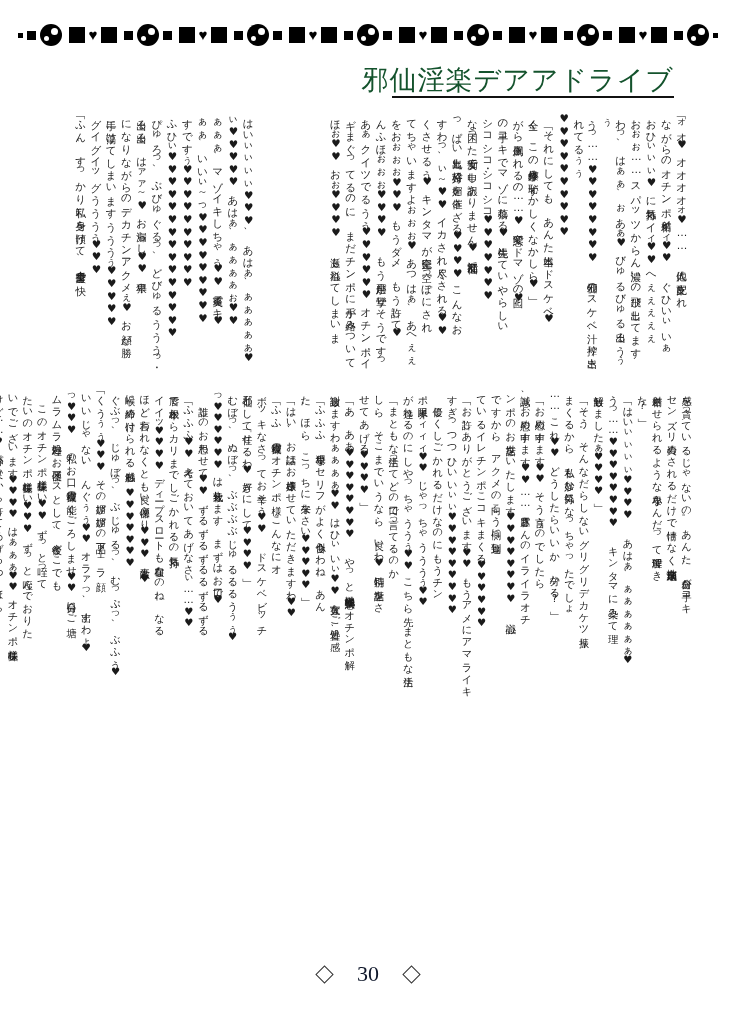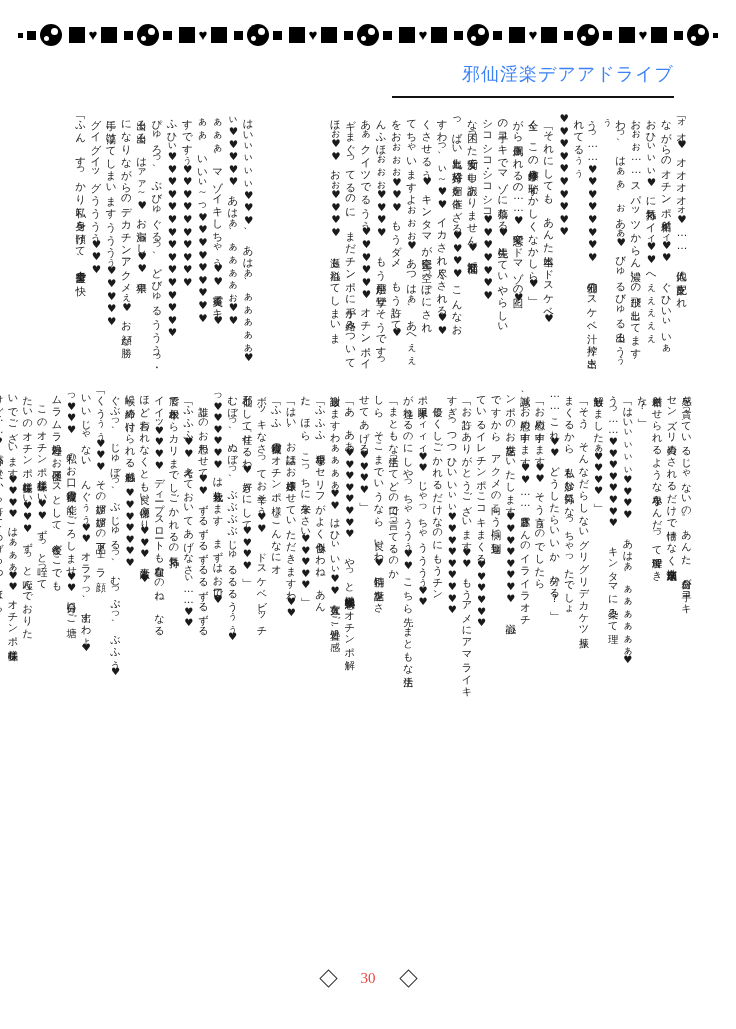--- a/index.html
+++ b/index.html
@@ -74,25 +74,25 @@
     width: 5px; height: 5px;
     border-radius: 50%;
     background: #fff;
   }
 
   
   .title {
     position: absolute;
     right: 62px;
     top: 62px;
-    font-size: 18px;
+    font-size: 27px;
     letter-spacing: 1px;
     font-family: "DejaVu Sans", sans-serif;
     font-weight: 500;
-    color: #3b82f6;
+    color: #14532d;
     white-space: nowrap;
   }
   .title-rule {
     position: absolute;
     right: 62px;
     top: 96px;
     width: 282px;
     height: 2px;
     background: #111;
   }
@@ -157,22 +157,22 @@
     gap: 26px;
     font-family: "DejaVu Sans", sans-serif;
   }
   .diamond {
     width: 11px;
     height: 11px;
     border: 1.4px solid #333;
     transform: rotate(45deg);
   }
   .pagenum {
-    font-size: 15px;
-    color: #ef4444;
+    font-size: 22px;
+    color: #0f172a;
     font-family: "Liberation Serif", serif;
   }
 </style>
 </head>
 <body>
 
 <div class="page">
 
   <div class="topborder">
     <div class="tb-unit">

